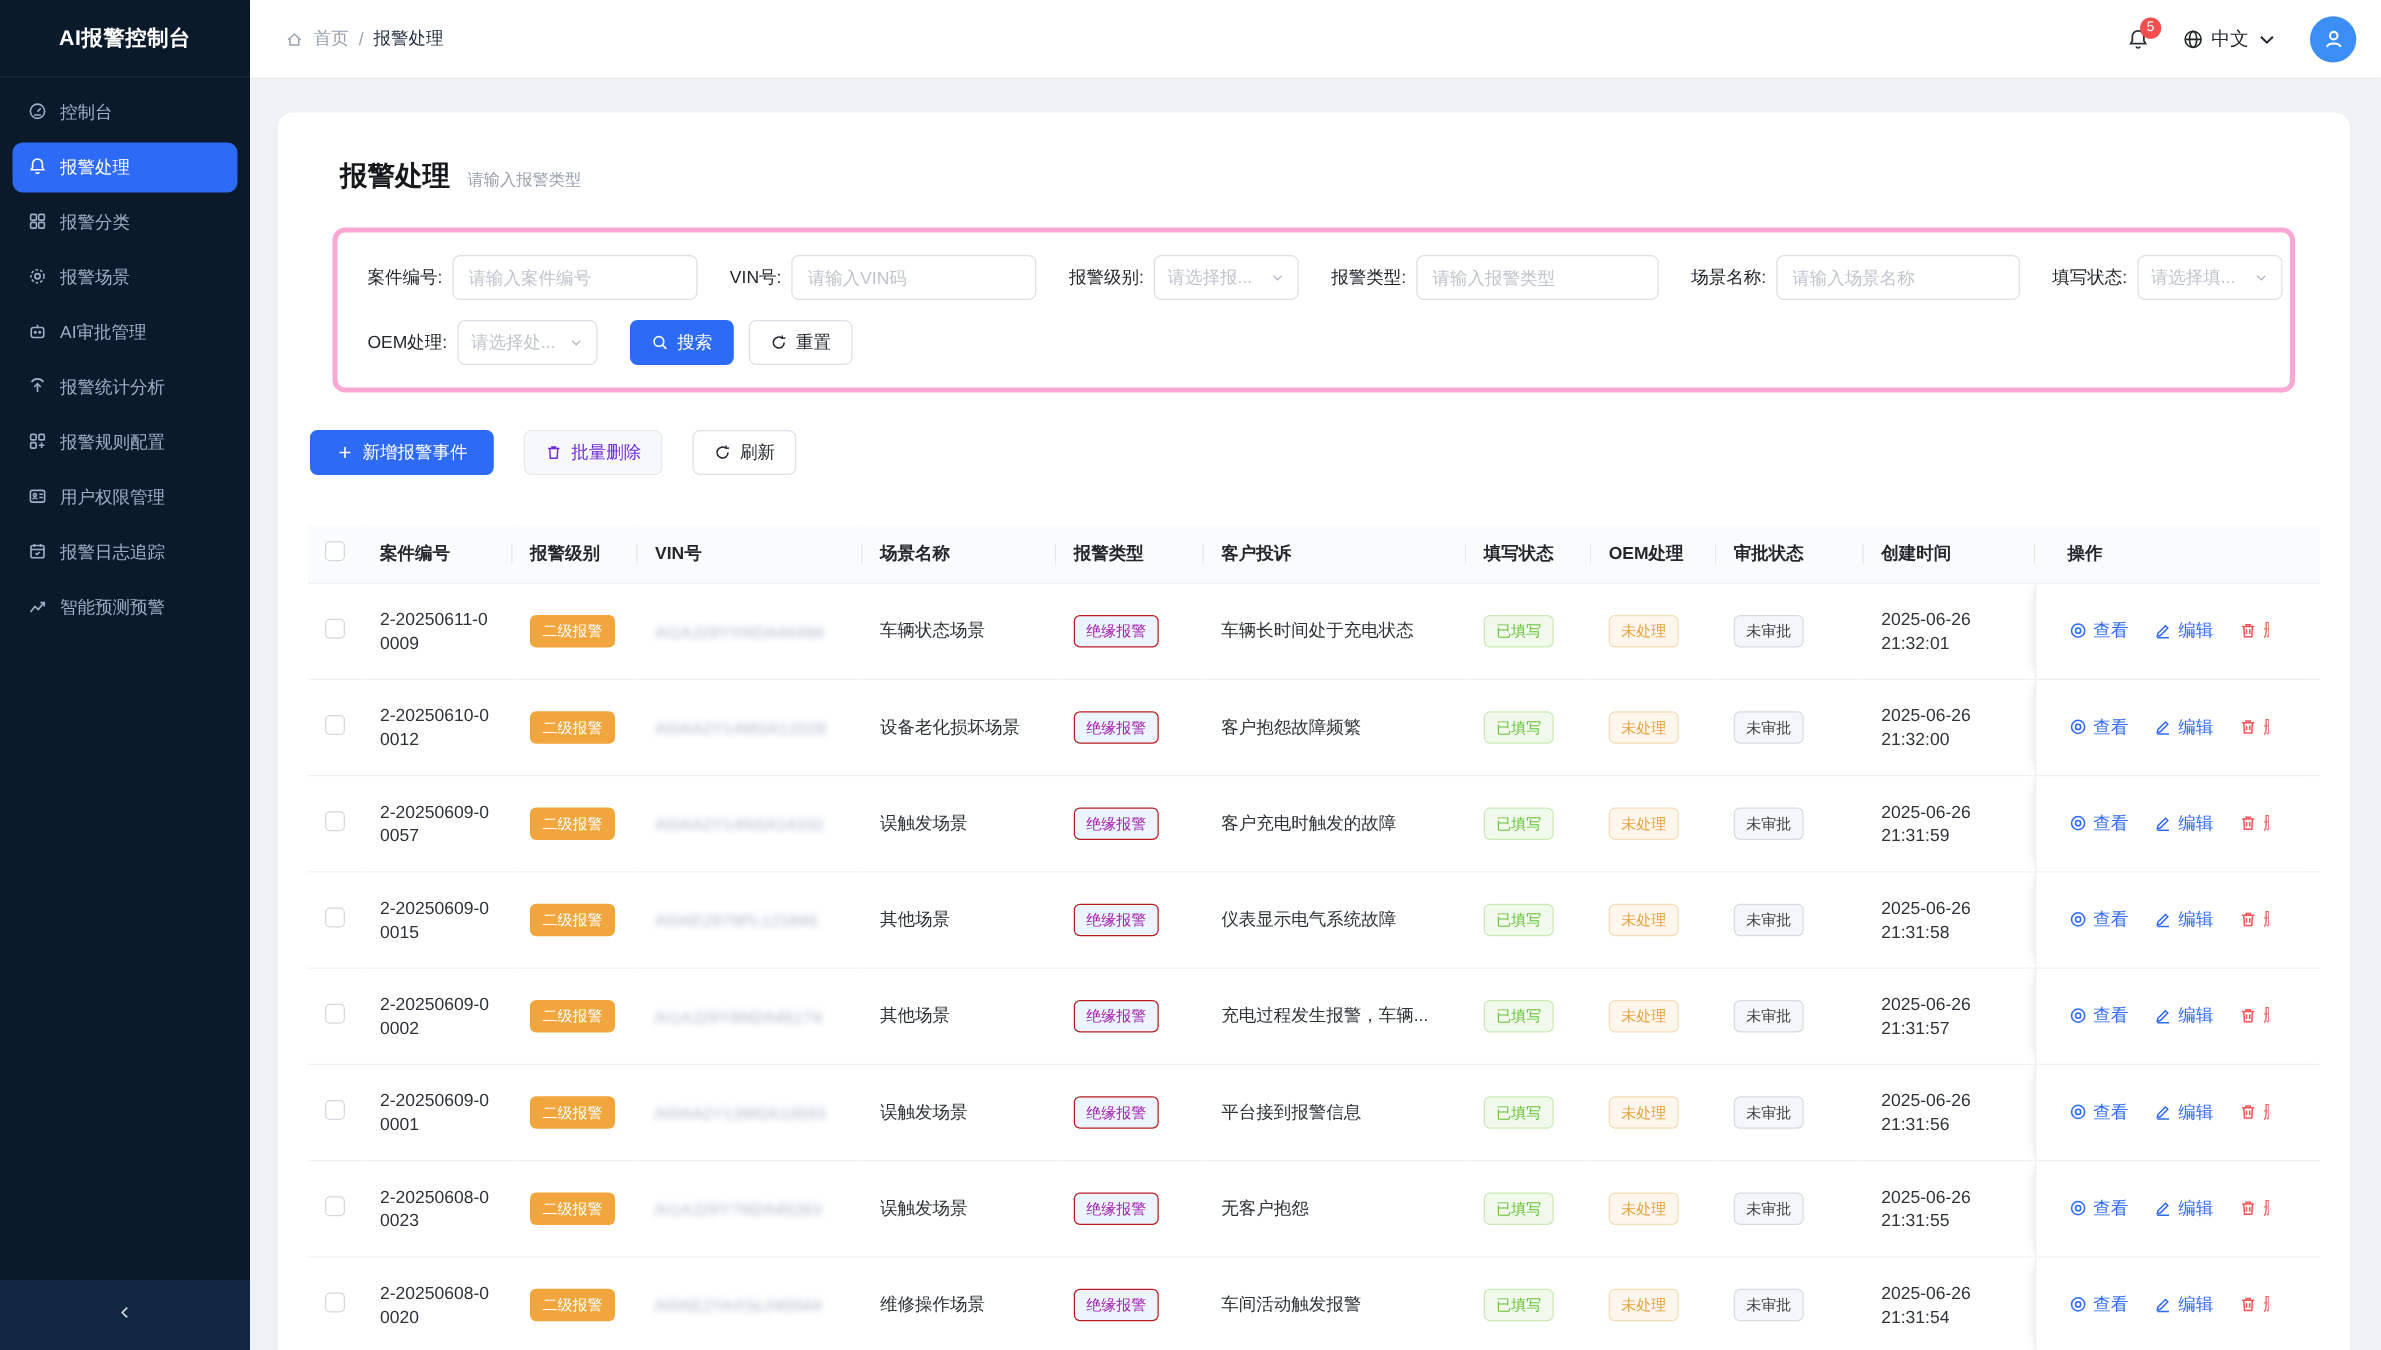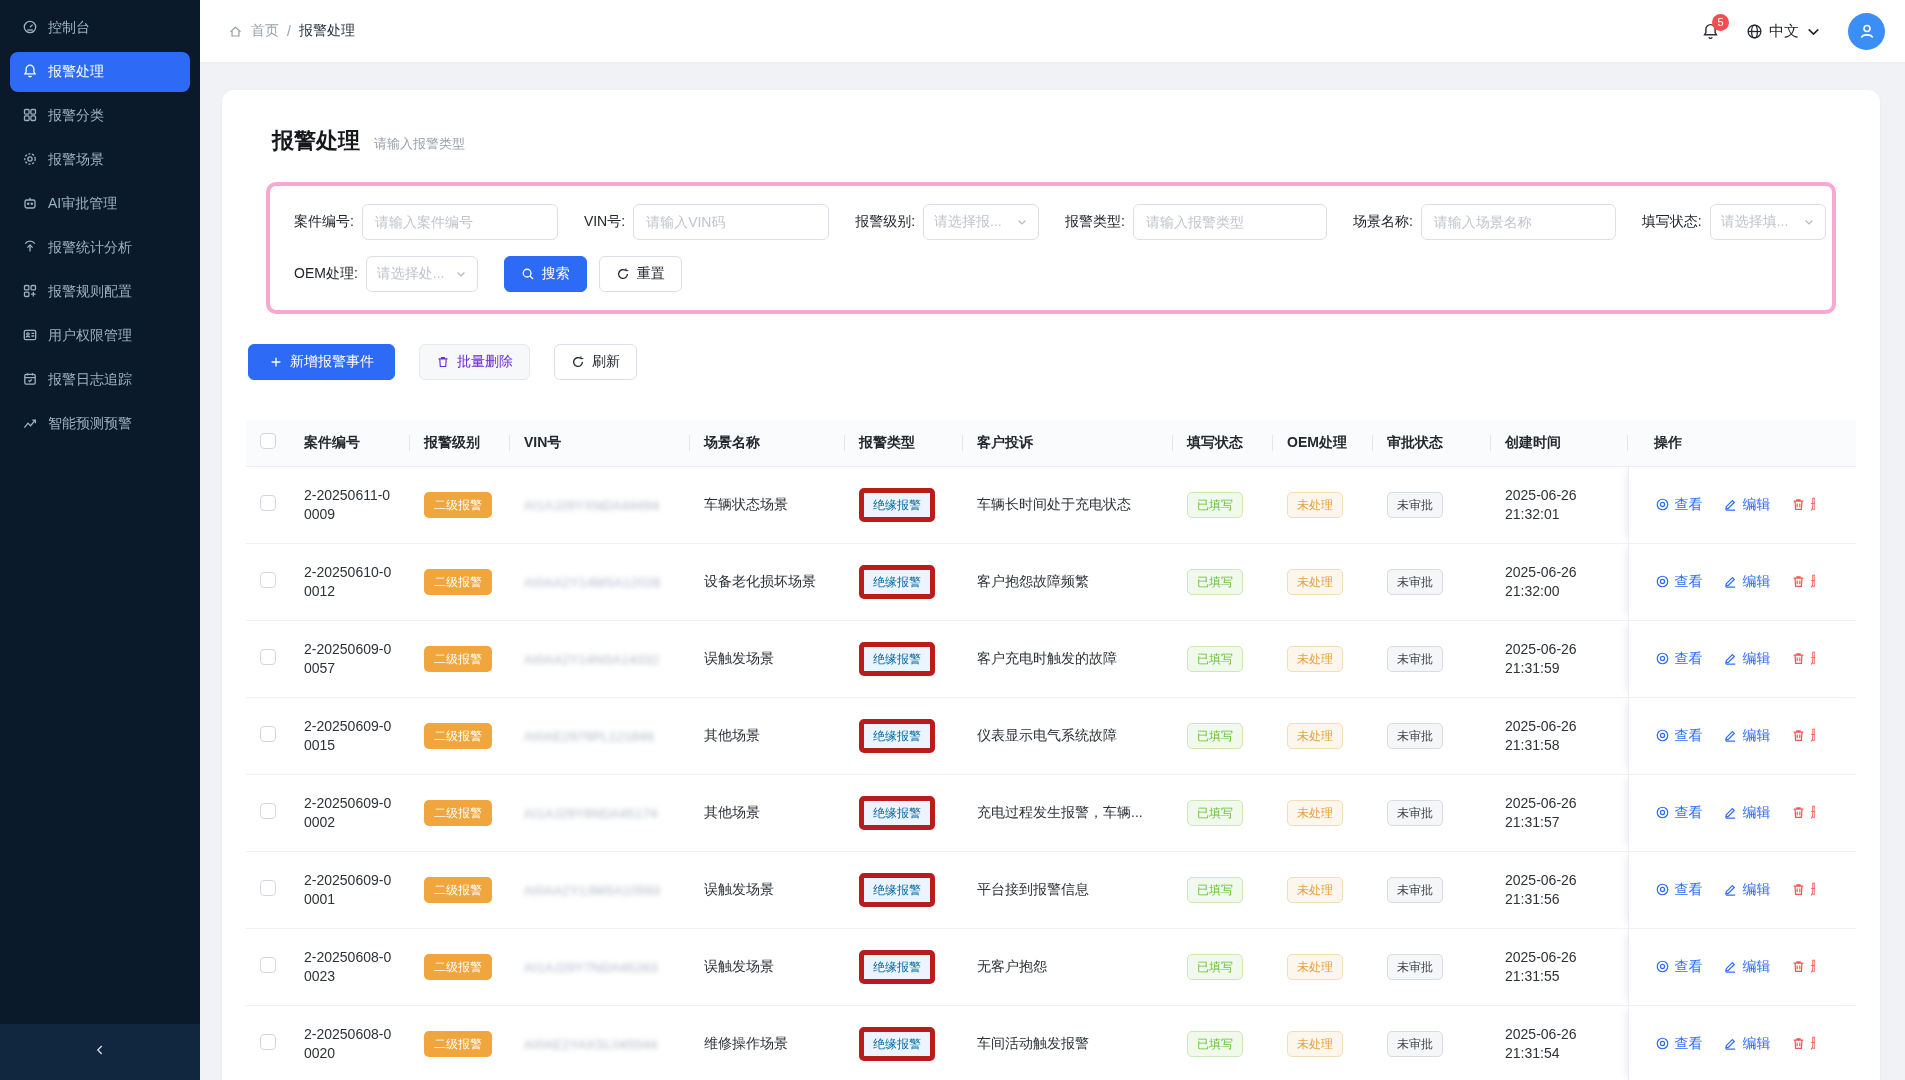--- a/index.html
+++ b/index.html
@@ -70,37 +70,38 @@
   thead th:last-child::after, thead th.no-sep::after { display:none; }
   tbody td { height:77px; padding:0 14px; border-bottom:1px solid #f0f1f4; color:#2d3238; vertical-align:middle; }
   .case-no { word-break:break-all; line-height:1.35; }
   .vin { color:#aeb6c2; filter:blur(2.4px); font-size:13px; letter-spacing:.3px; white-space:nowrap; }
   .complaint { white-space:nowrap; overflow:hidden; }
   .date-cell { line-height:1.35; }
   .checkbox { width:16px; height:16px; border:1px solid #d3d7de; border-radius:4px; background:#fff; display:inline-block; cursor:pointer; }
 
   .badge { display:inline-block; font-size:12px; line-height:1; padding:6px 9px; border-radius:5px; white-space:nowrap; }
   .badge-level { background:#f0a63c; color:#fff; padding:7px 10px; }
-  .badge-type { background:#ecf5ff; border:5px solid #b91c1c; color:#0369a1; }
+  .badge-type { background:#ecf5ff; border:1px solid #b91c1c; color:#a21caf; }
   .badge-fill { background:#f0f9eb; border:1px solid #cbe9b6; color:#67c23a; }
   .badge-oem { background:#fdf6ec; border:1px solid #f3ddb6; color:#e6a23c; }
   .badge-approve { background:#f5f6f8; border:1px solid #d9dbe0; color:#3f434a; }
 
   td.op-cell { border-left:1px solid #ebeef5; box-shadow:-7px 0 8px -6px rgba(0,0,0,.10); }
   .op-inner { display:flex; align-items:center; gap:20px; width:172px; overflow:hidden; padding-left:12px; white-space:nowrap; }
   .link-btn { display:inline-flex; align-items:center; gap:5px; color:#2d6af5; cursor:pointer; flex:none; }
   .link-btn svg { width:15px; height:15px; flex:none; }
   .link-btn.danger { color:#f35555; }
 </style>
 </head>
 <body>
 
 <div class="layout">
 
   <aside class="sidebar">
+    <div class="sidebar-title">AI报警控制台</div>
     <nav class="nav">
       <div class="nav-item">
         <span><svg viewBox="0 0 16 16" fill="none" stroke="currentColor" stroke-width="1.3">
               <circle cx="8" cy="8" r="5.7"></circle>
               <path d="M8 8.3 10.6 5.6"></path>
               <path d="M5.2 11h5.6"></path>
             </svg></span>
         <span>控制台</span>
       </div>
       <div class="nav-item active">

